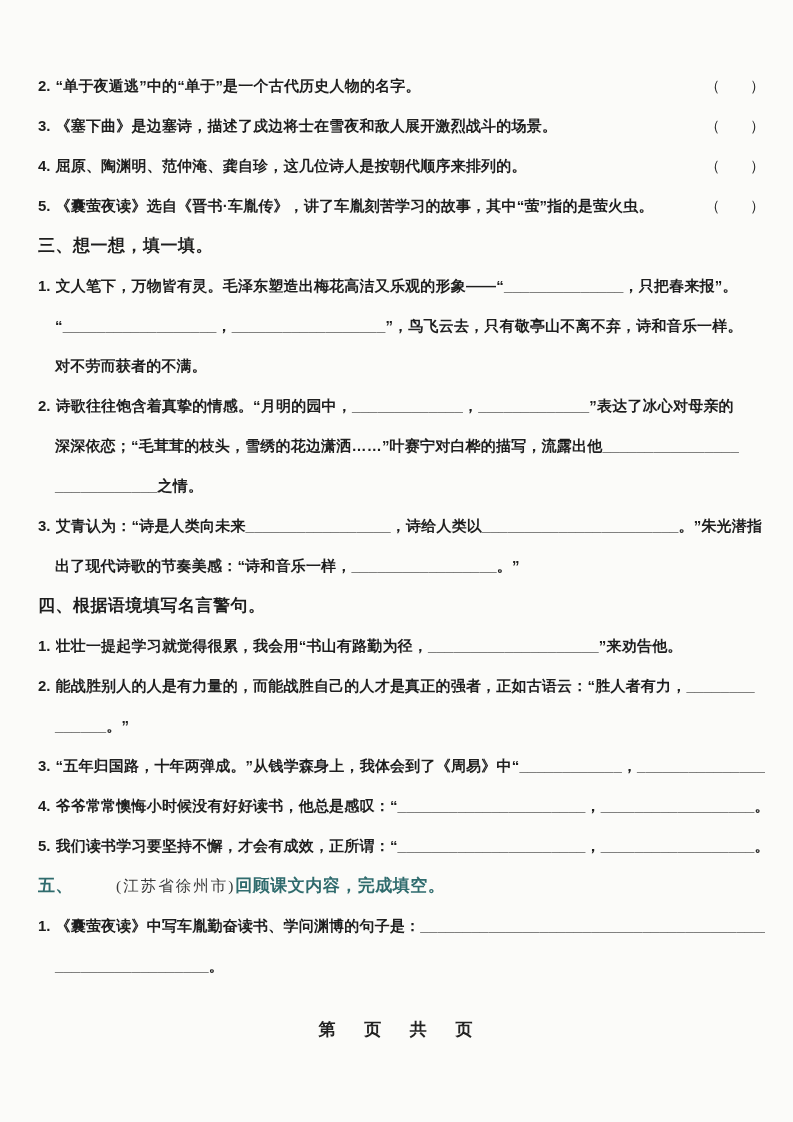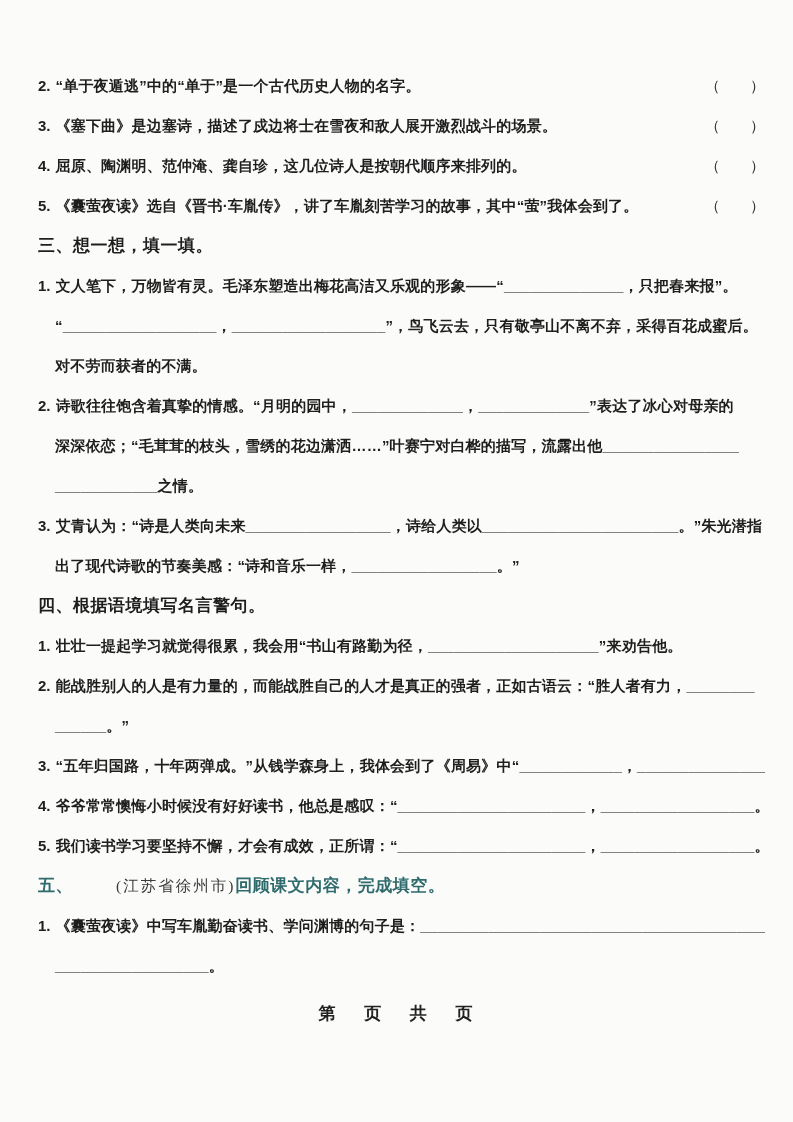--- a/index.html
+++ b/index.html
@@ -25,21 +25,21 @@
   .tf-left { display: flex; overflow: hidden; flex: 1 1 auto; }
   .brackets { flex: 0 0 auto; margin-left: 12px; font-weight: 400; color: #2a2a2a; }
   .heading { font-weight: 700; font-size: 17px; letter-spacing: 0.5px; }
   .s5num, .s5title { color: #2f6b6d; font-weight: 700; }
   .s5source {
     color: #3a3a3a; font-weight: 400;
     font-family: "Liberation Serif", "DejaVu Serif", serif;
     font-size: 15.5px; letter-spacing: 2px; margin-left: 43px;
   }
   .footer {
-    text-align: center; margin-top: 16px;
+    text-align: center; margin-top: 32px;
     font-size: 17px; font-weight: 600; letter-spacing: 12px; color: #222;
   }
 </style>
 </head>
 <body>
 
 <div class="sheet">
 
   <div class="line tf-row">
     <div class="tf-left">
@@ -58,33 +58,33 @@
   <div class="line tf-row">
     <div class="tf-left">
       <span class="num">4.</span>
       <span class="txt">屈原、陶渊明、范仲淹、龚自珍，这几位诗人是按朝代顺序来排列的。</span>
     </div>
     <span class="brackets">（　　）</span>
   </div>
   <div class="line tf-row">
     <div class="tf-left">
       <span class="num">5.</span>
-      <span class="txt">《囊萤夜读》选自《晋书·车胤传》，讲了车胤刻苦学习的故事，其中“萤”我体会到了。</span>
+      <span class="txt">《囊萤夜读》选自《晋书·车胤传》，讲了车胤刻苦学习的故事，其中“萤”指的是萤火虫。</span>
     </div>
     <span class="brackets">（　　）</span>
   </div>
 
   <div class="line heading">三、想一想，填一填。</div>
 
   <div class="line item-first">
     <span class="num">1.</span>
     <span class="txt">文人笔下，万物皆有灵。毛泽东塑造出梅花高洁又乐观的形象——“______________，只把春来报”。</span>
   </div>
   <div class="line cont">
-    <span class="txt">“__________________，__________________”，鸟飞云去，只有敬亭山不离不弃，采得百花成蜜后。</span>
+    <span class="txt">“__________________，__________________”，鸟飞云去，只有敬亭山不离不弃，诗和音乐一样。</span>
   </div>
   <div class="line cont">
     <span class="txt">对不劳而获者的不满。</span>
   </div>
 
   <div class="line item-first">
     <span class="num">2.</span>
     <span class="txt">诗歌往往饱含着真挚的情感。“月明的园中，_____________，_____________”表达了冰心对母亲的</span>
   </div>
   <div class="line cont">

